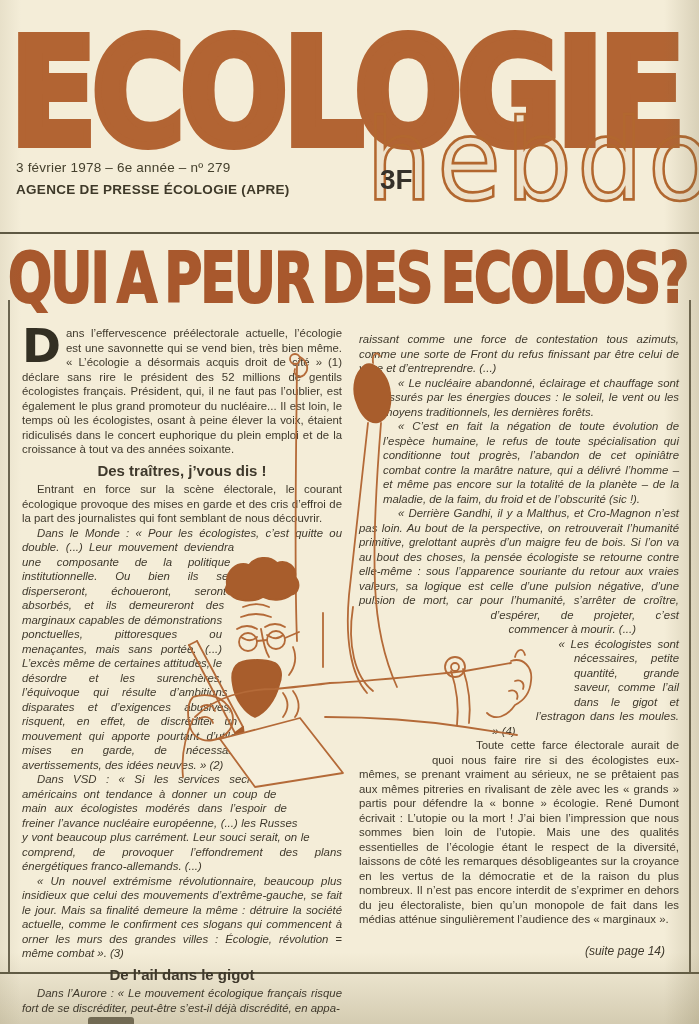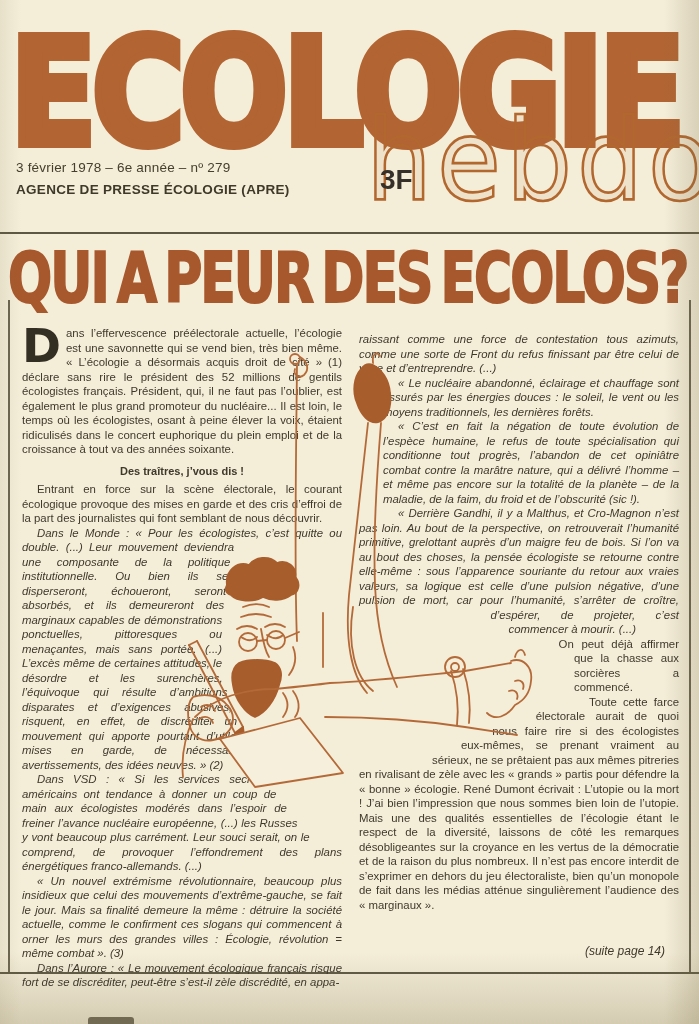--- a/index.html
+++ b/index.html
@@ -59,21 +59,21 @@
   .col{width:320px; font-size:11.4px; line-height:14.5px; text-align:justify; color:#3f392c;}
   .col-right{padding-top:6px;}
 
   .para{margin:0; text-indent:15px;}
   .para.italic{font-style:italic;}
   .para.dropcap{text-indent:0;}
   .cap{
     float:left; font-size:47px; line-height:36px; font-weight:bold;
     padding:2px 5px 0 0; color:#332f23; font-family:"DejaVu Sans", sans-serif;
   }
-  .subhead{font-weight:bold; text-align:center; text-indent:0; margin:7px 0 4px 0; font-size:11px;}
+  .subhead{font-weight:bold; text-align:center; text-indent:0; margin:7px 0 4px 0; font-size:15px;}
 
   
   .spacer-head{
     float:right; width:120px; height:505px;
     shape-outside:polygon(120px 230px, 14px 232px, 0px 330px, 30px 420px, 88px 500px, 120px 505px);
     shape-margin:4px;
   }
   .spacer-pen{
     float:left; width:24px; height:180px;
     shape-outside:inset(50px 0 0 0); shape-margin:3px;
@@ -112,30 +112,31 @@
 
   <div class="columns">
     <div class="col col-left">
       <div class="spacer-head"></div>
     <p class="para dropcap"><span class="cap">D</span>ans l’effervescence préélectorale actuelle, l’écologie est une savonnette qui se vend bien, très bien même. « L’écologie a désormais acquis droit de cité » (1) déclare sans rire le président des 52 millions de gentils écologistes français. Président, qui, il ne faut pas l’oublier, est également le plus grand promoteur du nucléaire... Il est loin, le temps où les écologistes, osant à peine élever la voix, étaient ridiculisés dans le concert euphorique du plein emploi et de la croissance à tout va des années soixante.</p>
         <div class="subhead">Des traîtres, j’vous dis !</div>
         <p class="para">Entrant en force sur la scène électorale, le courant écologique provoque des mises en garde et des cris d’effroi de la part des journalistes qui font semblant de nous découvrir.</p>
         <p class="para italic">Dans le Monde : « Pour les écologistes, c’est quitte ou double. (...) Leur mouvement deviendra une composante de la politique institutionnelle. Ou bien ils se disperseront, échoueront, seront absorbés, et ils demeureront des marginaux capables de démonstrations ponctuelles, pittoresques ou menaçantes, mais sans portée. (...) L’excès même de certaines attitudes, le désordre et les surenchères, l’équivoque qui résulte d’ambitions disparates et d’exigences abusives, risquent, en effet, de discréditer un mouvement qui apporte pourtant d’utiles mises en garde, de nécessaires avertissements, des idées neuves. » (2)</p>
         <p class="para italic">Dans VSD : « Si les services secrets américains ont tendance à donner un coup de main aux écologistes modérés dans l’espoir de freiner l’avance nucléaire européenne, (...) les Russes y vont beaucoup plus carrément. Leur souci serait, on le comprend, de provoquer l’effondrement des plans énergétiques franco-allemands. (...)</p>
         <p class="para italic">« Un nouvel extrémisme révolutionnaire, beaucoup plus insidieux que celui des mouvements d’extrême-gauche, se fait le jour. Mais sa finalité demeure la même : détruire la société actuelle, comme le confirment ces slogans qui commencent à orner les murs des grandes villes : Écologie, révolution = même combat ». (3)</p>
-        <p class="para italic">Dans l’Aurore : « Le mouvement écologique français risque fort de se discréditer, peut-être s’est-il zèle discrédité, en appa-</p>
+        <div class="subhead">De l’ail dans le gigot</div>
+        <p class="para italic">Dans l’Aurore : « Le mouvement écologique français risque fort de se discréditer, peut-être s’est-il déjà discrédité, en appa-</p>
       </div>
     <div class="col col-right">
       <div class="spacer-pen"></div>
       <div class="spacer-arm"></div>
     <p class="para italic" style="text-indent: 0px;">raissant comme une force de contestation tous azimuts, comme une sorte de Front du refus finissant par être celui de vivre et d’entreprendre. (...)</p>
         <p class="para italic">« Le nucléaire abandonné, éclairage et chauffage sont assurés par les énergies douces : le soleil, le vent ou les moyens traditionnels, les dernières forêts.</p>
         <p class="para italic">« C’est en fait la négation de toute évolution de l’espèce humaine, le refus de toute spécialisation qui conditionne tout progrès, l’abandon de cet opiniâtre combat contre la marâtre nature, qui a délivré l’homme – et même pas encore sur la totalité de la planète – de la maladie, de la faim, du froid et de l’obscurité (sic !).</p>
         <p class="para italic">« Derrière Gandhi, il y a Malthus, et Cro-Magnon n’est pas loin. Au bout de la perspective, on retrouverait l’humanité primitive, grelottant auprès d’un maigre feu de bois. Si l’on va au bout des choses, la pensée écologiste se retourne contre elle-même : sous l’apparence souriante du retour aux vraies valeurs, sa logique est celle d’une pulsion négative, d’une pulsion de mort, car pour l’humanité, s’arrêter de croître, d’espérer, de projeter, c’est commencer à mourir. (...)</p>
-        <p class="para">On peut déjà affirmer que la chasse aux sorcières a commencé.</p>
+        <p class="para italic">« Les écologistes sont nécessaires, petite quantité, grande saveur, comme l’ail dans le gigot et l’estragon dans les moules. » (4)</p>
         <p class="para">Toute cette farce électorale aurait de quoi nous faire rire si des écologistes eux-mêmes, se prenant vraiment au sérieux, ne se prêtaient pas aux mêmes pitreries en rivalisant de zèle avec les « grands » partis pour défendre la « bonne » écologie. René Dumont écrivait : L’utopie ou la mort ! J’ai bien l’impression que nous sommes bien loin de l’utopie. Mais une des qualités essentielles de l’écologie étant le respect de la diversité, laissons de côté les remarques désobligeantes sur la croyance en les vertus de la démocratie et de la raison du plus nombreux. Il n’est pas encore interdit de s’exprimer en dehors du jeu électoraliste, bien qu’un monopole de fait dans les médias atténue singulièrement l’audience des « marginaux ».</p>
       </div>
   </div>
 
   <div class="continuation">(suite page 14)</div>
 
   <svg class="illus" viewBox="0 0 370 625" aria-hidden="true">
 
     <path d="M132,20 C131,120 129,220 132,296"></path>
     <circle cx="130" cy="14" r="5"></circle>

